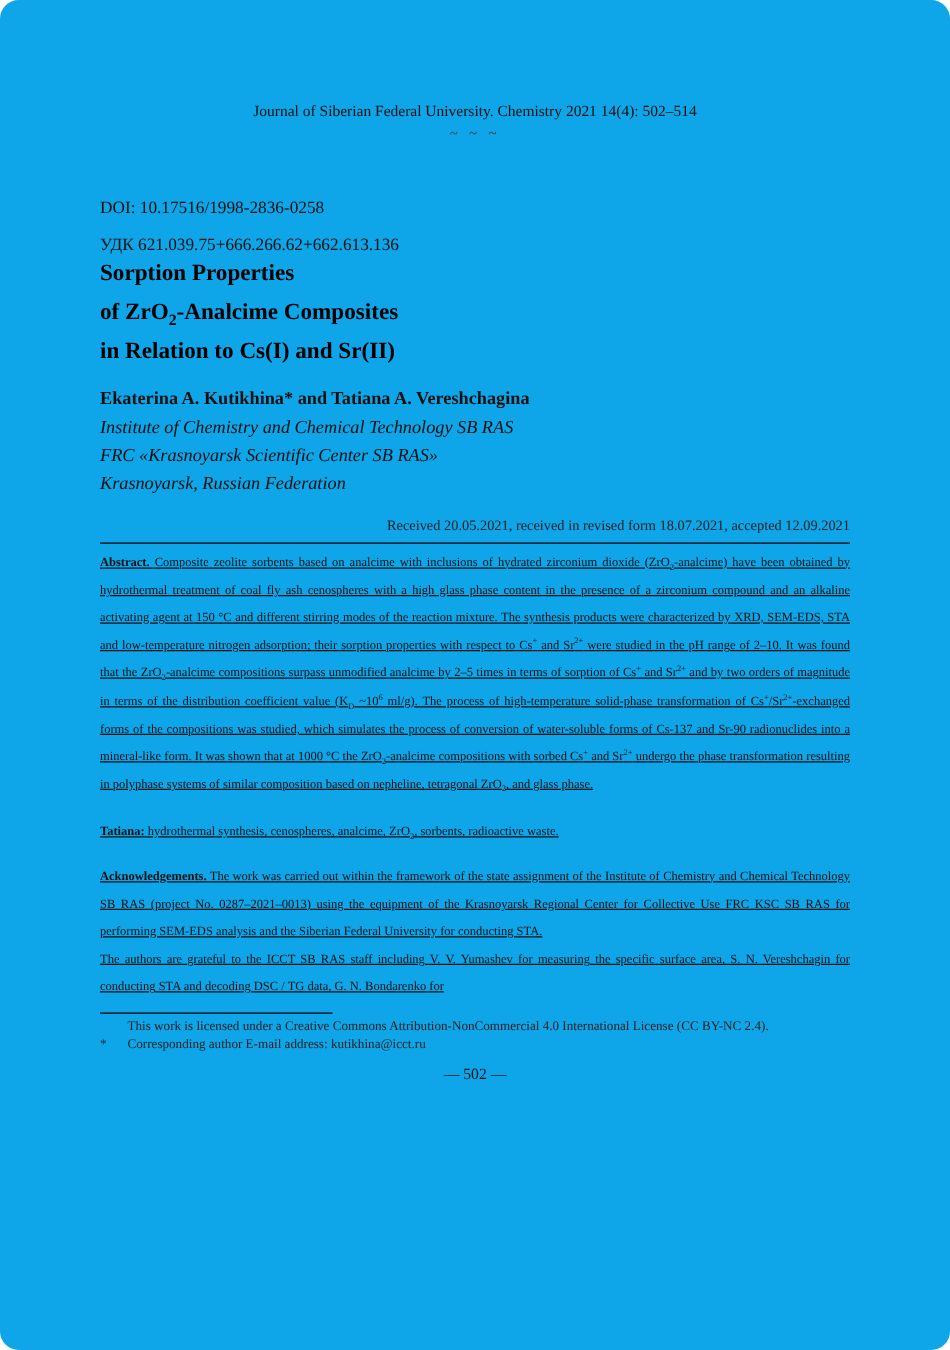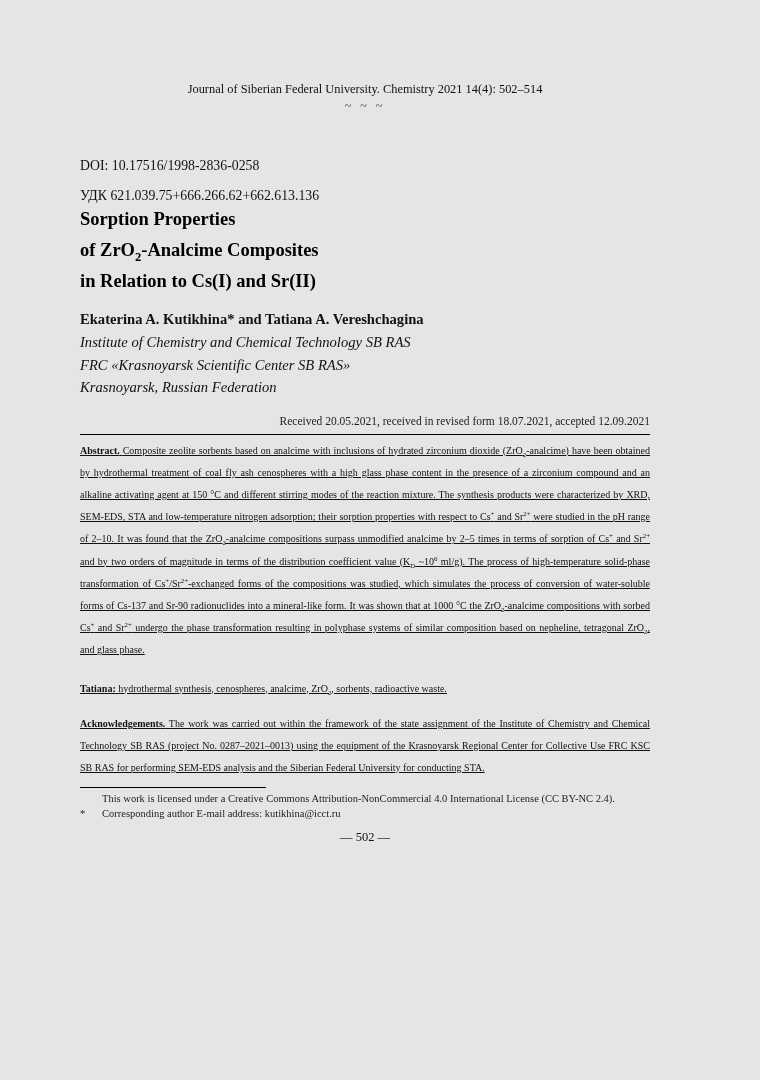--- a/index.html
+++ b/index.html
@@ -8,23 +8,24 @@
   body {
     width: 760px;
     height: 1080px;
     overflow: hidden;
     font-family: "Liberation Serif", "DejaVu Serif", serif;
     color: #111111;
   }
   .sheet {
     width: 760px;
     height: 1080px;
-    padding: 82px 110px 0 80px;
+    padding: 82px 80px 0 80px;
     position: relative;
-    background: #e5e5e5;
+    background: #0ea5e9;
+    border-radius: 15px;
   }
   .journal-header { text-align: center; font-size: 12.4px; }
   .tildes { text-align: center; font-size: 12px; margin-top: 2px; letter-spacing: 3px; color: #333; }
   .doi  { font-size: 13.8px; margin-top: 44px; }
   .udk  { font-size: 13.8px; margin-top: 14px; }
   .title { font-size: 18.5px; font-weight: bold; line-height: 31px; color: #000; }
   .authors-block { margin-top: 12px; padding-right: 22px; }
   .authors { font-size: 14.6px; font-weight: bold; line-height: 20px; }
   .affiliation { font-size: 14.6px; font-style: italic; line-height: 22.5px; }
   .affiliation.first { margin-top: 2px; }
@@ -78,20 +79,23 @@
 
   <p class="body-text keywords">
     <b class="run-in">Tatiana:</b>
     <span>hydrothermal synthesis, cenospheres, analcime, ZrO<sub>2</sub>, sorbents, radioactive waste.</span>
   </p>
 
   <p class="body-text ack">
     <b class="run-in">Acknowledgements.</b>
     <span>The work was carried out within the framework of the state assignment of the Institute of Chemistry and Chemical Technology SB RAS (project No. 0287–2021–0013) using the equipment of the Krasnoyarsk Regional Center for Collective Use FRC KSC SB RAS for performing SEM-EDS analysis and the Siberian Federal University for conducting STA.</span>
   </p>
+  <p class="body-text ack-p2">
+    <span>The authors are grateful to the ICCT SB RAS staff including V. V. Yumashev for measuring the specific surface area, S. N. Vereshchagin for conducting STA and decoding DSC / TG data, G. N. Bondarenko for</span>
+  </p>
 
   <div class="footnote-rule"></div>
 
   <div class="footnote">
     <div class="fn-line">This work is licensed under a Creative Commons Attribution-NonCommercial 4.0 International License (CC BY-NC 2.4).</div>
     <div class="fn-line">
       <span class="fn-marker">*</span>
       <span>Corresponding author E-mail address: kutikhina@icct.ru</span>
     </div>
   </div>

